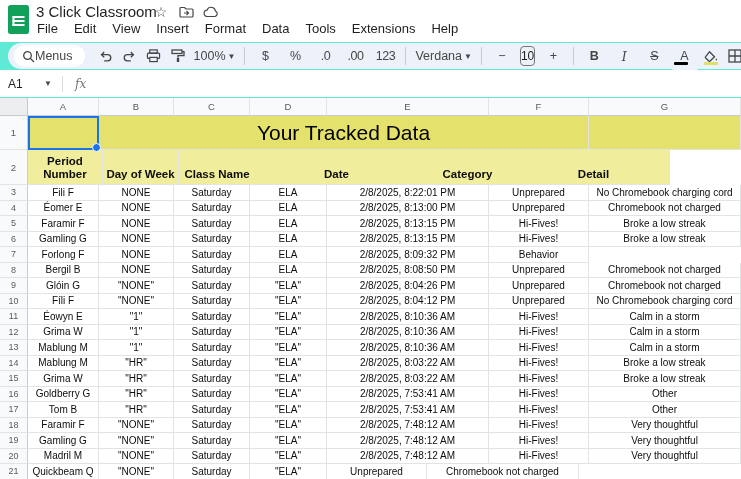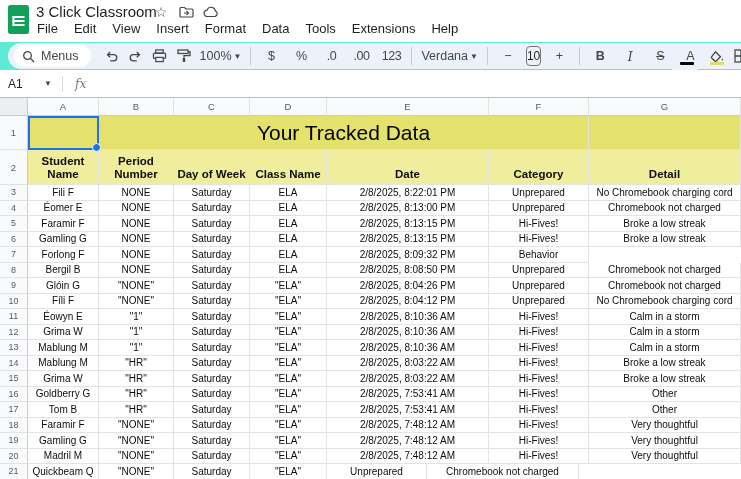--- a/index.html
+++ b/index.html
@@ -15,21 +15,21 @@
   .tb-icons{position:absolute;left:153px;top:4px;display:flex;align-items:center;gap:9px;height:16px;}
   .tb-icons .ic{width:16px;height:16px;display:flex;align-items:center;justify-content:center;color:var(--icon);}
   .star{font-size:14px;line-height:16px;color:#444746;}
   .menubar{position:absolute;left:29px;top:19px;display:flex;height:18px;align-items:center;}
   .menu-item{font-size:13px;color:#1f1f1f;padding:0 8px;cursor:default;}
 
   
   .toolbar{position:absolute;left:8px;top:43px;width:737px;height:26px;background:var(--toolbar);
            border-radius:13px 0 0 13px;display:flex;align-items:center;gap:2px;padding-left:6px;box-sizing:border-box;}
   .toolbar-notch{position:absolute;left:672px;top:68px;width:26px;height:5px;background:var(--toolbar);border-radius:0 0 8px 8px;}
-  .pill{display:flex;align-items:center;background:#fff;border-radius:11px;height:22px;padding:0 12px 0 8px;gap:6px;margin-right:8px;}
+  .pill{display:flex;align-items:center;background:#fff;border-radius:11px;height:22px;padding:0 12px 0 8px;gap:0;margin-right:8px;}
   .pill .lbl{font-size:12.5px;color:#444746;}
   .tbtn{min-width:22px;height:22px;display:flex;align-items:center;justify-content:center;border-radius:4px;
         font-size:13px;color:var(--icon);position:relative;flex:none;}
   .tbtn.txt{font-size:12.5px;padding:0 3px;text-align:right;}
   .sep{width:1px;height:18px;background:#c6cad1;margin:0 4px;flex:none;}
   .caret{font-size:8px;color:var(--icon);margin-left:2px;}
   .sizebox{width:24px;height:18px;border:1px solid #747775;border-radius:4px;display:flex;align-items:center;
            justify-content:center;font-size:12px;color:#1f1f1f;background:transparent;margin:0 2px;}
   .bold{font-weight:bold;}
   .ital{font-style:italic;font-family:"DejaVu Serif",serif;}
@@ -217,21 +217,20 @@
     <div class="row row1">
       <div class="rownum">1</div>
       <div class="cell" style="width: 71px;"></div>
       <div class="cell banner-cell" style="width: 490px;">Your Tracked Data</div>
       <div class="cell" style="width: 152px;"></div>
     </div>
 
     <div class="row row2">
       <div class="rownum">2</div>
       <div style="display:flex;">
-          <div class="cell hdrcell" style="width: 71px;">Student Name</div>
           <div class="cell hdrcell" style="width: 75px;">Period Number</div>
           <div class="cell hdrcell" style="width: 76px;">Day of Week</div>
           <div class="cell hdrcell" style="width: 77px;">Class Name</div>
           <div class="cell hdrcell" style="width: 162px;">Date</div>
           <div class="cell hdrcell" style="width: 100px;">Category</div>
           <div class="cell hdrcell" style="width: 152px;">Detail</div>
         </div>
     </div>
 
     <div>

